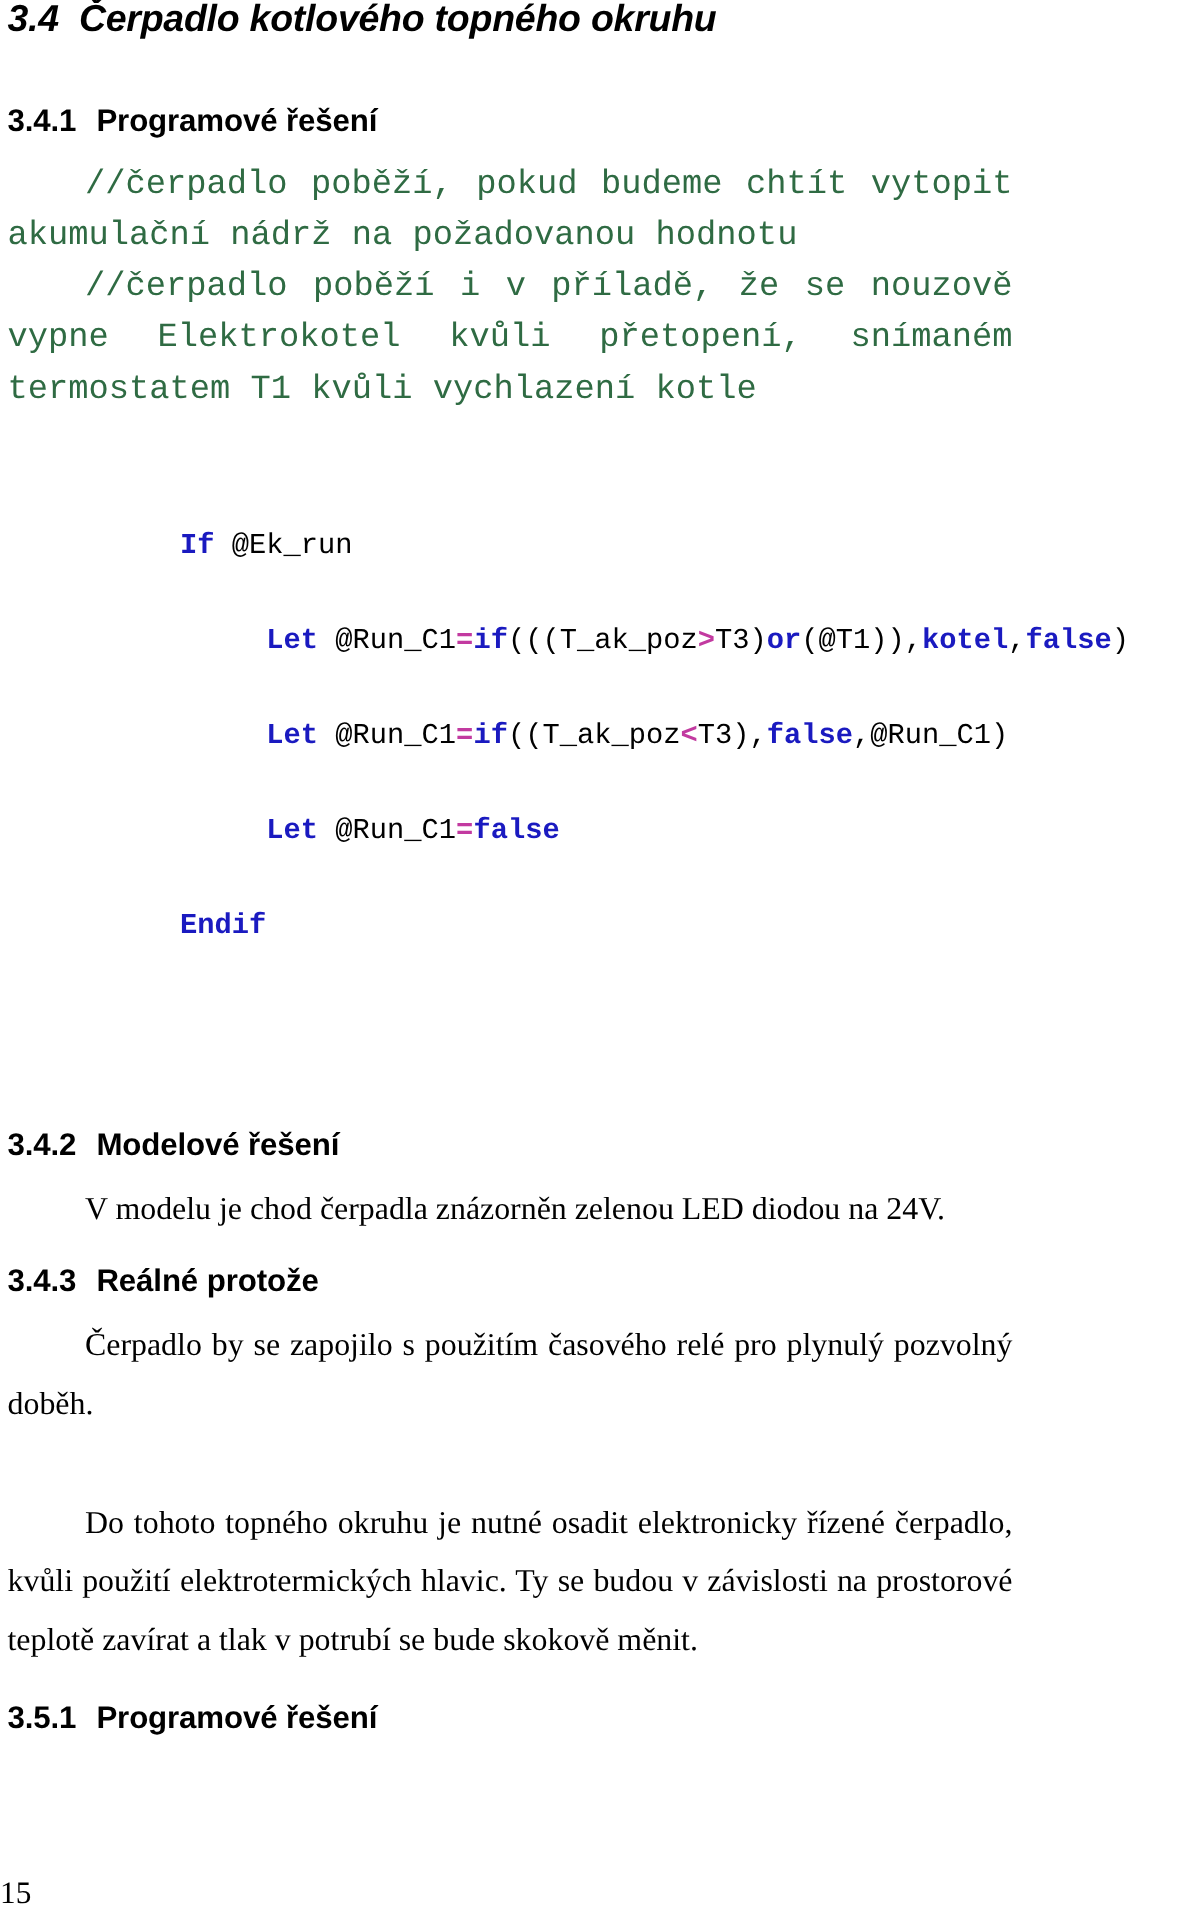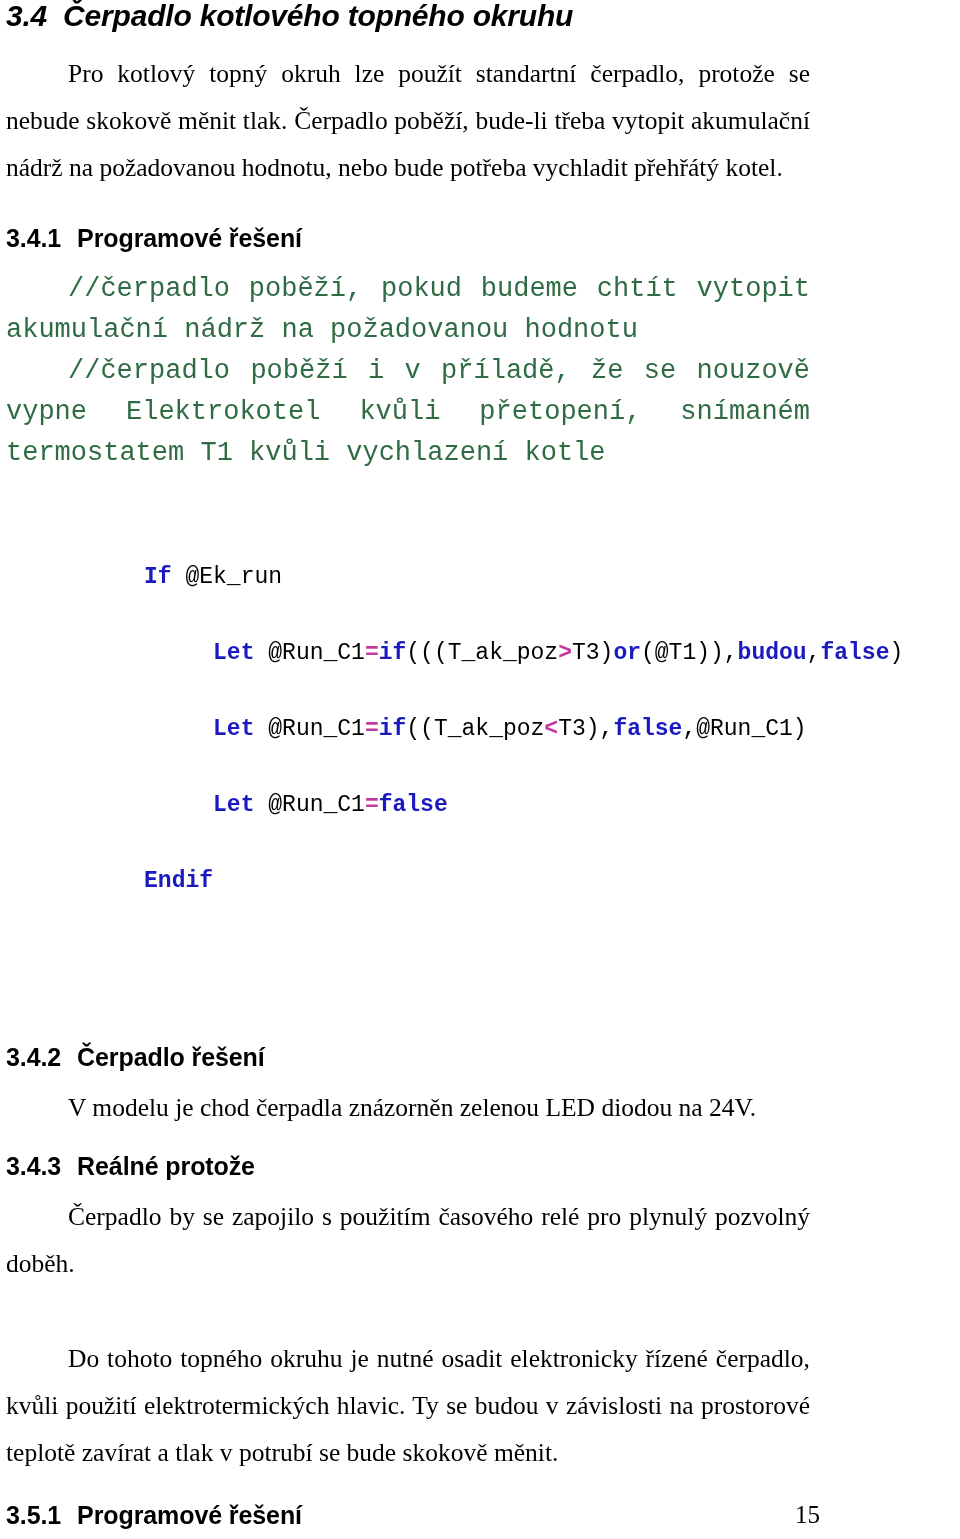--- a/index.html
+++ b/index.html
@@ -91,59 +91,58 @@
   .sp-26 { height: 26px; }
   .sp-30 { height: 30px; }
   .sp-34 { height: 34px; }
   .sp-46 { height: 46px; }
 
   .pagenum {
     position: absolute;
     left: 0;
     right: 0;
     bottom: 10px;
-    text-align: right;
+    text-align: left;
     font-size: 25px;
     font-family: "Liberation Serif", "DejaVu Serif", serif;
   }
 </style>
 </head>
 <body>
 
 <div class="page">
 
   <h2 class="h-lvl2"><span class="h-num">3.4</span><span class="h-gap"></span><span>Čerpadlo kotlového topného okruhu</span></h2>
 
   <div class="sp-18"></div>
 
-  <p class="body">Pro kotlový topný okruh lze použít standartní čerpadlo, protože se nebude skokově měnit tlak. Čerpadlo poběží, bude-li třeba vytopit akumulační nádrž na požadovanou hodnotu, nebo bude potřeba vychladit přehřátý kotel.</p>
 
   <div class="sp-34"></div>
 
   <h3 class="h-lvl3"><span class="h-num">3.4.1</span><span class="h-gap"></span><span>Programové řešení</span></h3>
 
   <div class="sp-18"></div>
 
   <p class="code comment">//čerpadlo poběží, pokud budeme chtít vytopit akumulační nádrž na požadovanou hodnotu</p>
   <p class="code comment">//čerpadlo poběží i v příladě, že se nouzově vypne Elektrokotel kvůli přetopení, snímaném termostatem T1 kvůli vychlazení kotle</p>
 
   <div class="sp-46"></div>
 
   <div class="codeblock">
 <div>          <span class="kw">If</span><span class="pl"> @Ek_run</span></div>
-<div>               <span class="kw">Let</span><span class="pl"> @Run_C1</span><span class="op">=</span><span class="kw">if</span><span class="pl">(((T_ak_poz</span><span class="op">&gt;</span><span class="pl">T3)</span><span class="kw">or</span><span class="pl">(@T1)),</span><span class="kw">budou</span><span class="pl">,</span><span class="kw">false</span><span class="pl">)</span></div>
+<div>               <span class="kw">Let</span><span class="pl"> @Run_C1</span><span class="op">=</span><span class="kw">if</span><span class="pl">(((T_ak_poz</span><span class="op">&gt;</span><span class="pl">T3)</span><span class="kw">or</span><span class="pl">(@T1)),</span><span class="kw">kotel</span><span class="pl">,</span><span class="kw">false</span><span class="pl">)</span></div>
 <div>               <span class="kw">Let</span><span class="pl"> @Run_C1</span><span class="op">=</span><span class="kw">if</span><span class="pl">((T_ak_poz</span><span class="op">&lt;</span><span class="pl">T3),</span><span class="kw">false</span><span class="pl">,@Run_C1)</span></div>
 <div>               <span class="kw">Let</span><span class="pl"> @Run_C1</span><span class="op">=</span><span class="kw">false</span></div>
 <div>          <span class="kw">Endif</span></div>
   </div>
 
   <div class="sp-46"></div>
   <div class="sp-22"></div>
 
-  <h3 class="h-lvl3"><span class="h-num">3.4.2</span><span class="h-gap"></span><span>Čerpadlo řešení</span></h3>
+  <h3 class="h-lvl3"><span class="h-num">3.4.2</span><span class="h-gap"></span><span>Modelové řešení</span></h3>
 
   <div class="sp-14"></div>
 
   <p class="body">V modelu je chod čerpadla znázorněn zelenou LED diodou na 24V.</p>
 
   <div class="sp-22"></div>
 
   <h3 class="h-lvl3"><span class="h-num">3.4.3</span><span class="h-gap"></span><span>Reálné protože</span></h3>
 
   <div class="sp-14"></div>

